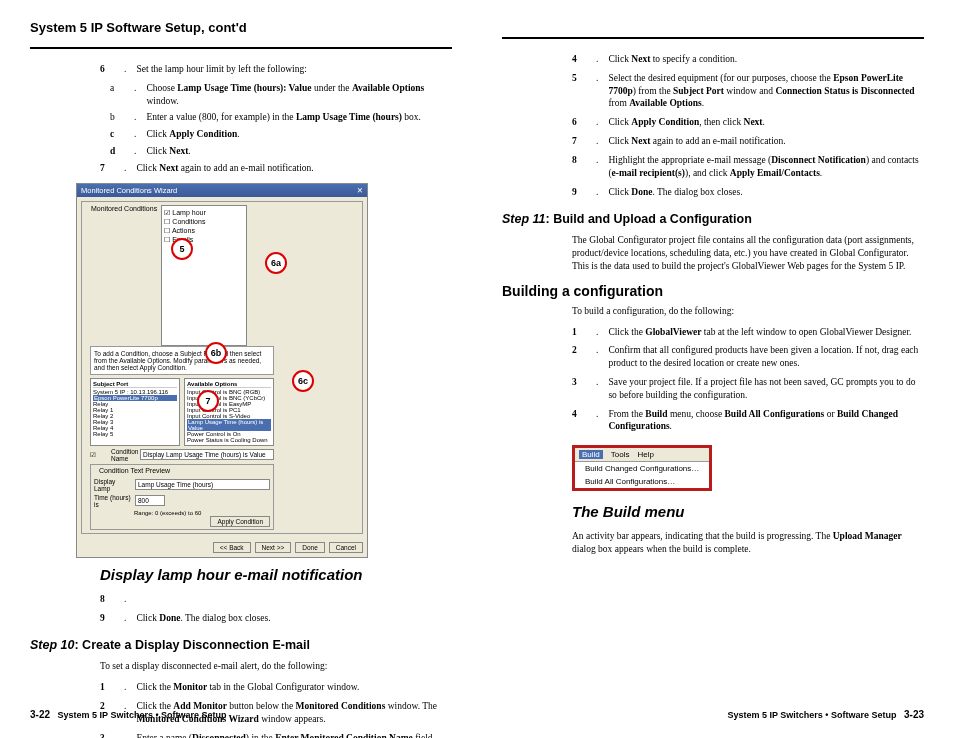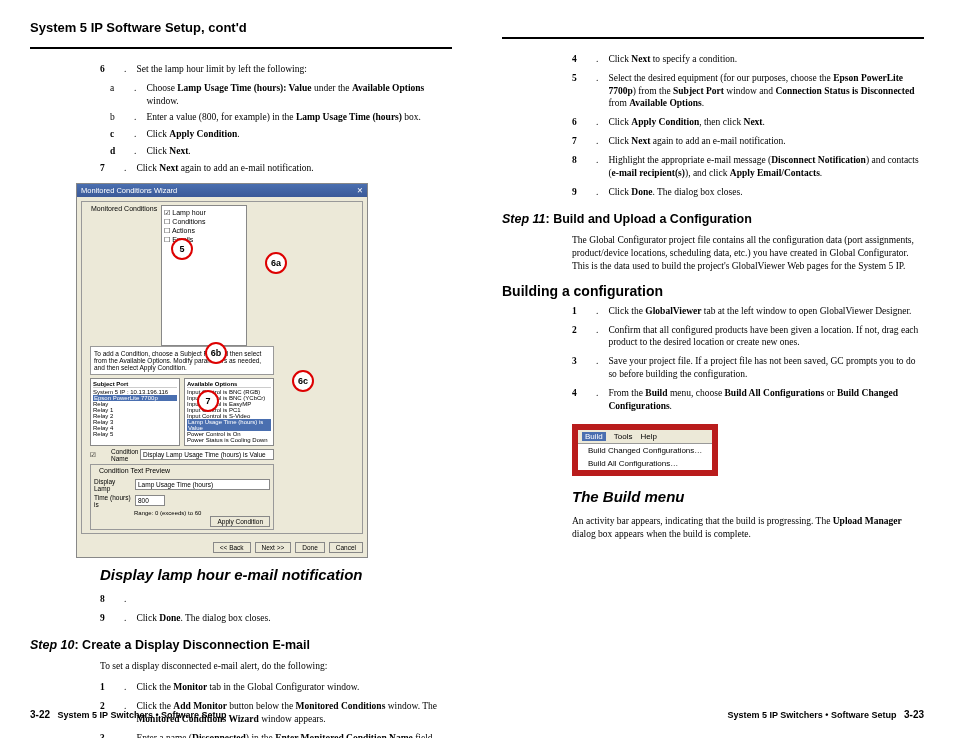--- a/index.html
+++ b/index.html
@@ -28,21 +28,21 @@
 .fig .hint{background:#fff;border:1px solid #999;padding:3px;margin-bottom:3px;font-size:6.5px}
 .fig .twocol{display:flex;gap:4px}
 .fig .lbox{background:#fff;border:1px solid #888;flex:1;height:62px;padding:2px;font-size:6px;overflow:hidden}
 .fig .lbox .hdr{border-bottom:1px solid #ccc;font-weight:bold;margin-bottom:1px}
 .fig .row{display:flex;gap:3px;align-items:center;margin:2px 0}
 .fig .inp{background:#fff;border:1px solid #888;padding:1px 2px;font-size:6.5px;flex:1}
 .fig label{font-size:6.5px}
 .fig .btns{text-align:right;padding:4px}
 .fig button{font-size:6.5px;padding:1px 6px;margin-left:2px;background:#ece9d8;border:1px solid #888}
 .callout{position:absolute;width:18px;height:18px;border:2px solid #d00;border-radius:50%;background:#fff;font-family:Arial,sans-serif;font-weight:bold;font-size:9px;display:flex;align-items:center;justify-content:center;color:#000}
-.menu{border:6px solid #b91c1c;display:inline-block;margin:6px 0 4px 70px;font-family:Tahoma,Arial,sans-serif;font-size:8px;background:#fff}
+.menu{border:3px solid #b91c1c;display:inline-block;margin:6px 0 4px 70px;font-family:Tahoma,Arial,sans-serif;font-size:8px;background:#fff}
 .menu .mbar{background:#ece9d8;padding:2px 4px;border-bottom:1px solid #999}
 .menu .mbar span{margin-right:8px}
 .menu .mi{padding:2px 10px}
 .footer{position:absolute;bottom:18px;font-family:Arial,sans-serif;font-size:9px;font-weight:bold}
 .footer.l{left:30px}
 .footer.r{right:30px}
 .pn{font-size:10px}
 .tree div{margin:1px 0}
 .sel{background:#4a6fb0;color:#fff;padding:0 1px}
 </style>
@@ -157,20 +157,21 @@
 <div class="num"><span class="n">6</span>. <span>Click <b>Apply Condition</b>, then click <b>Next</b>.</span></div>
 <div class="num"><span class="n">7</span>. <span>Click <b>Next</b> again to add an e-mail notification.</span></div>
 <div class="num"><span class="n">8</span>. <span>Highlight the appropriate e-mail message (<b>Disconnect Notification</b>) and contacts (<b>e-mail recipient(s)</b>), and click <b>Apply Email/Contacts</b>.</span></div>
 <div class="num"><span class="n">9</span>. <span>Click <b>Done</b>. The dialog box closes.</span></div>
 </div>
 
 <div class="step"><span class="istep">Step 11</span><span>: Build and Upload a Configuration</span></div>
 <div class="para">The Global Configurator project file contains all the configuration data (port assignments, product/device locations, scheduling data, etc.) you have created in Global Configurator. This is the data used to build the project's GlobalViewer Web pages for the System 5 IP.</div>
 
 <div class="subhead">Building a configuration</div>
+<div class="para">To build a configuration, do the following:</div>
 <div class="indent1">
 <div class="num"><span class="n">1</span>. <span>Click the <b>GlobalViewer</b> tab at the left window to open GlobalViewer Designer.</span></div>
 <div class="num"><span class="n">2</span>. <span>Confirm that all configured products have been given a location. If not, drag each product to the desired location or create new ones.</span></div>
 <div class="num"><span class="n">3</span>. <span>Save your project file. If a project file has not been saved, GC prompts you to do so before building the configuration.</span></div>
 <div class="num"><span class="n">4</span>. <span>From the <b>Build</b> menu, choose <b>Build All Configurations</b> or <b>Build Changed Configurations</b>.</span></div>
 </div>
 
 <div class="menu">
 <div class="mbar"><span style="background:#4a6fb0;color:#fff;padding:0 3px">Build</span><span>Tools</span><span>Help</span></div>
 <div class="mi">Build Changed Configurations…</div>

